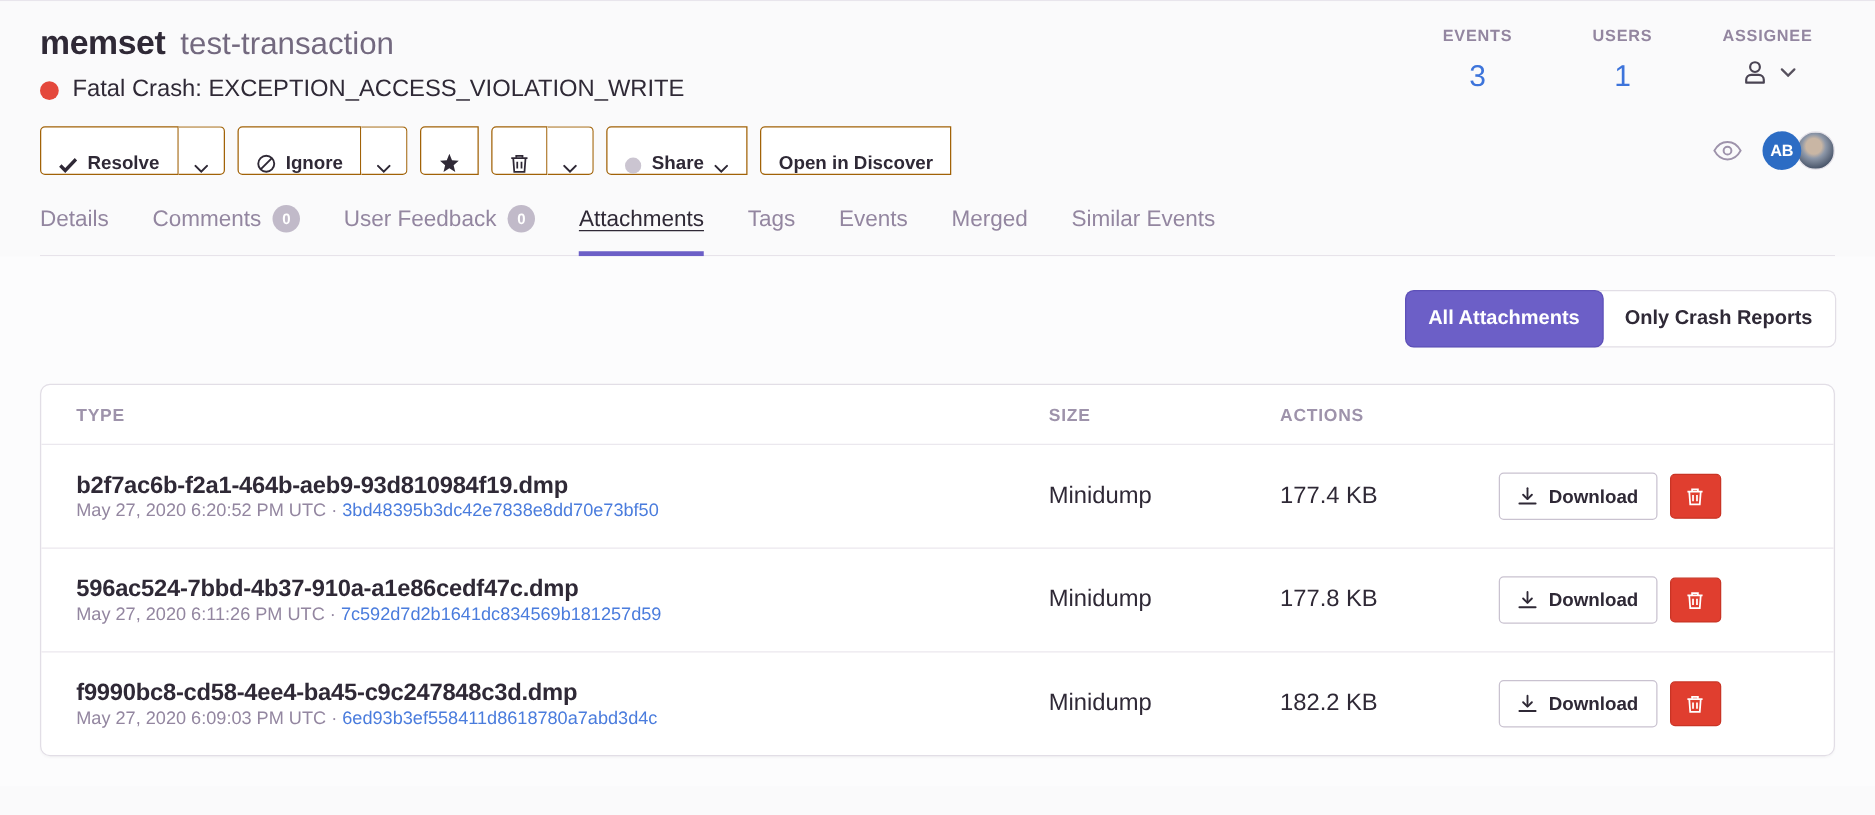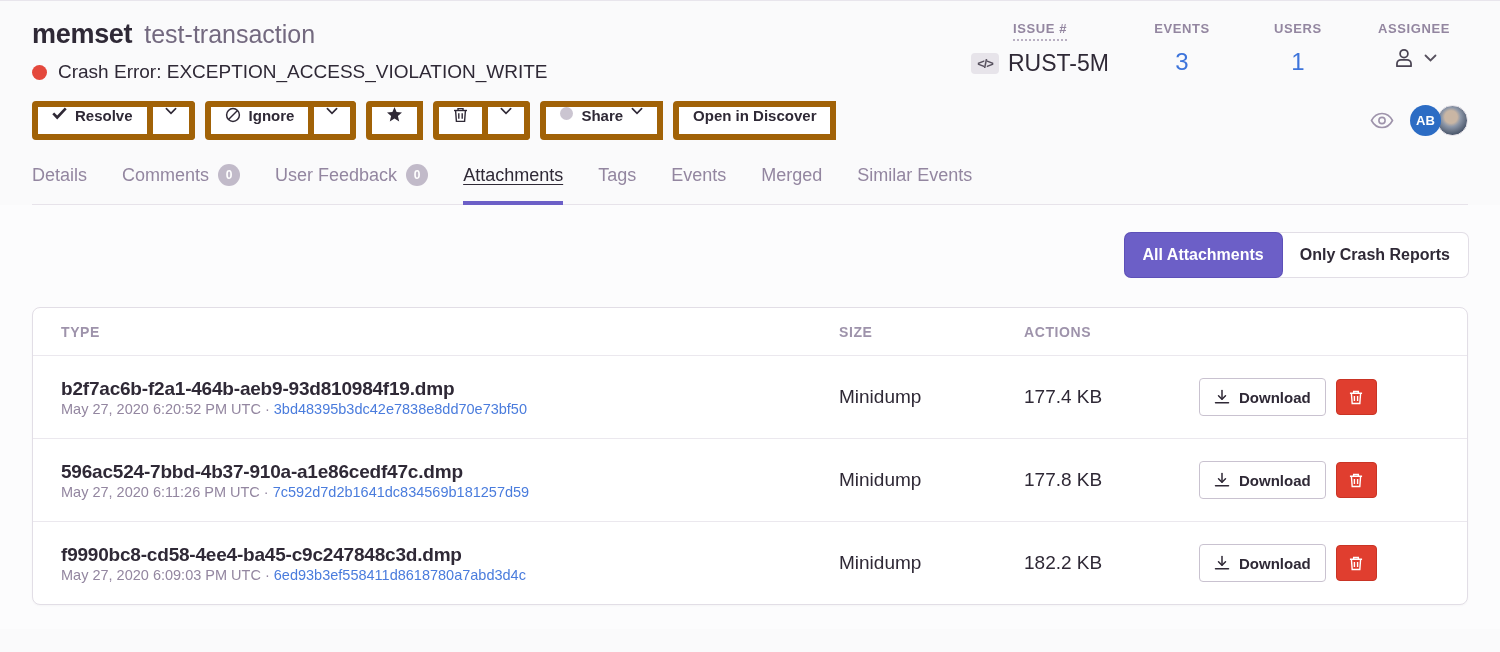--- a/index.html
+++ b/index.html
@@ -30,22 +30,22 @@
   .stat-label.dotted { border-bottom:2px dotted #b9b0c2; }
   .stat-value { margin-top:9px; font-size:23px; color:#2f2936; display:flex; align-items:center; gap:9px; }
   .stat-value.num { color:#3d74db; font-size:24px; }
   .code-chip { background:#e7e4ea; border-radius:4px; padding:3px 6px; font-size:13px; font-weight:bold; color:#57515e; letter-spacing:-1px; }
   .assignee-wrap { display:flex; align-items:center; gap:7px; margin-top:6px; cursor:pointer; }
 
   
   .toolbar-row { display:flex; align-items:center; margin-top:18px; }
   .btn-group { display:flex; margin-right:10px; }
   .btn {
-    display:flex; align-items:flex-start; gap:8px;
-    background:#fff; border:6px solid #a16207; border-radius:4px;
+    display:flex; align-items:flex-end; gap:8px;
+    background:#fff; border:1px solid #a16207; border-radius:4px;
     height:39px; padding:0 14px;
     font-family:inherit; font-size:15px; font-weight:bold; color:#2f2936;
     cursor:pointer;
   }
   .btn-group .btn:first-child { border-top-right-radius:0; border-bottom-right-radius:0; }
   .btn-group .btn + .btn { border-left:none; border-top-left-radius:0; border-bottom-left-radius:0; }
   .btn.caret-btn { padding:0 12px; }
   .btn.icon-only { padding:0 14px; }
   .share-dot { width:13px; height:13px; border-radius:50%; background:#cbc5d1; }
   .toolbar-spacer { flex:1; }
@@ -110,32 +110,25 @@
   <div class="top-section">
 
     <div class="header-row">
       <div class="title-block">
         <div class="title-line">
           <span class="issue-title">memset</span>
           <span class="issue-subtitle">test-transaction</span>
         </div>
         <div class="error-line">
           <span class="error-dot"></span>
-          <span class="error-text">Crash Error: EXCEPTION_ACCESS_VIOLATION_WRITE</span>
+          <span class="error-text">Fatal Crash: EXCEPTION_ACCESS_VIOLATION_WRITE</span>
         </div>
       </div>
 
       <div class="stats-block">
-        <div class="stat-col issue-col">
-          <span class="stat-label dotted">ISSUE #</span>
-          <span class="stat-value">
-            <span class="code-chip">&lt;/&gt;</span>
-            <span>RUST-5M</span>
-          </span>
-        </div>
         <div class="stat-col">
           <span class="stat-label">EVENTS</span>
           <span class="stat-value num">3</span>
         </div>
         <div class="stat-col">
           <span class="stat-label">USERS</span>
           <span class="stat-value num">1</span>
         </div>
         <div class="stat-col">
           <span class="stat-label">ASSIGNEE</span>

